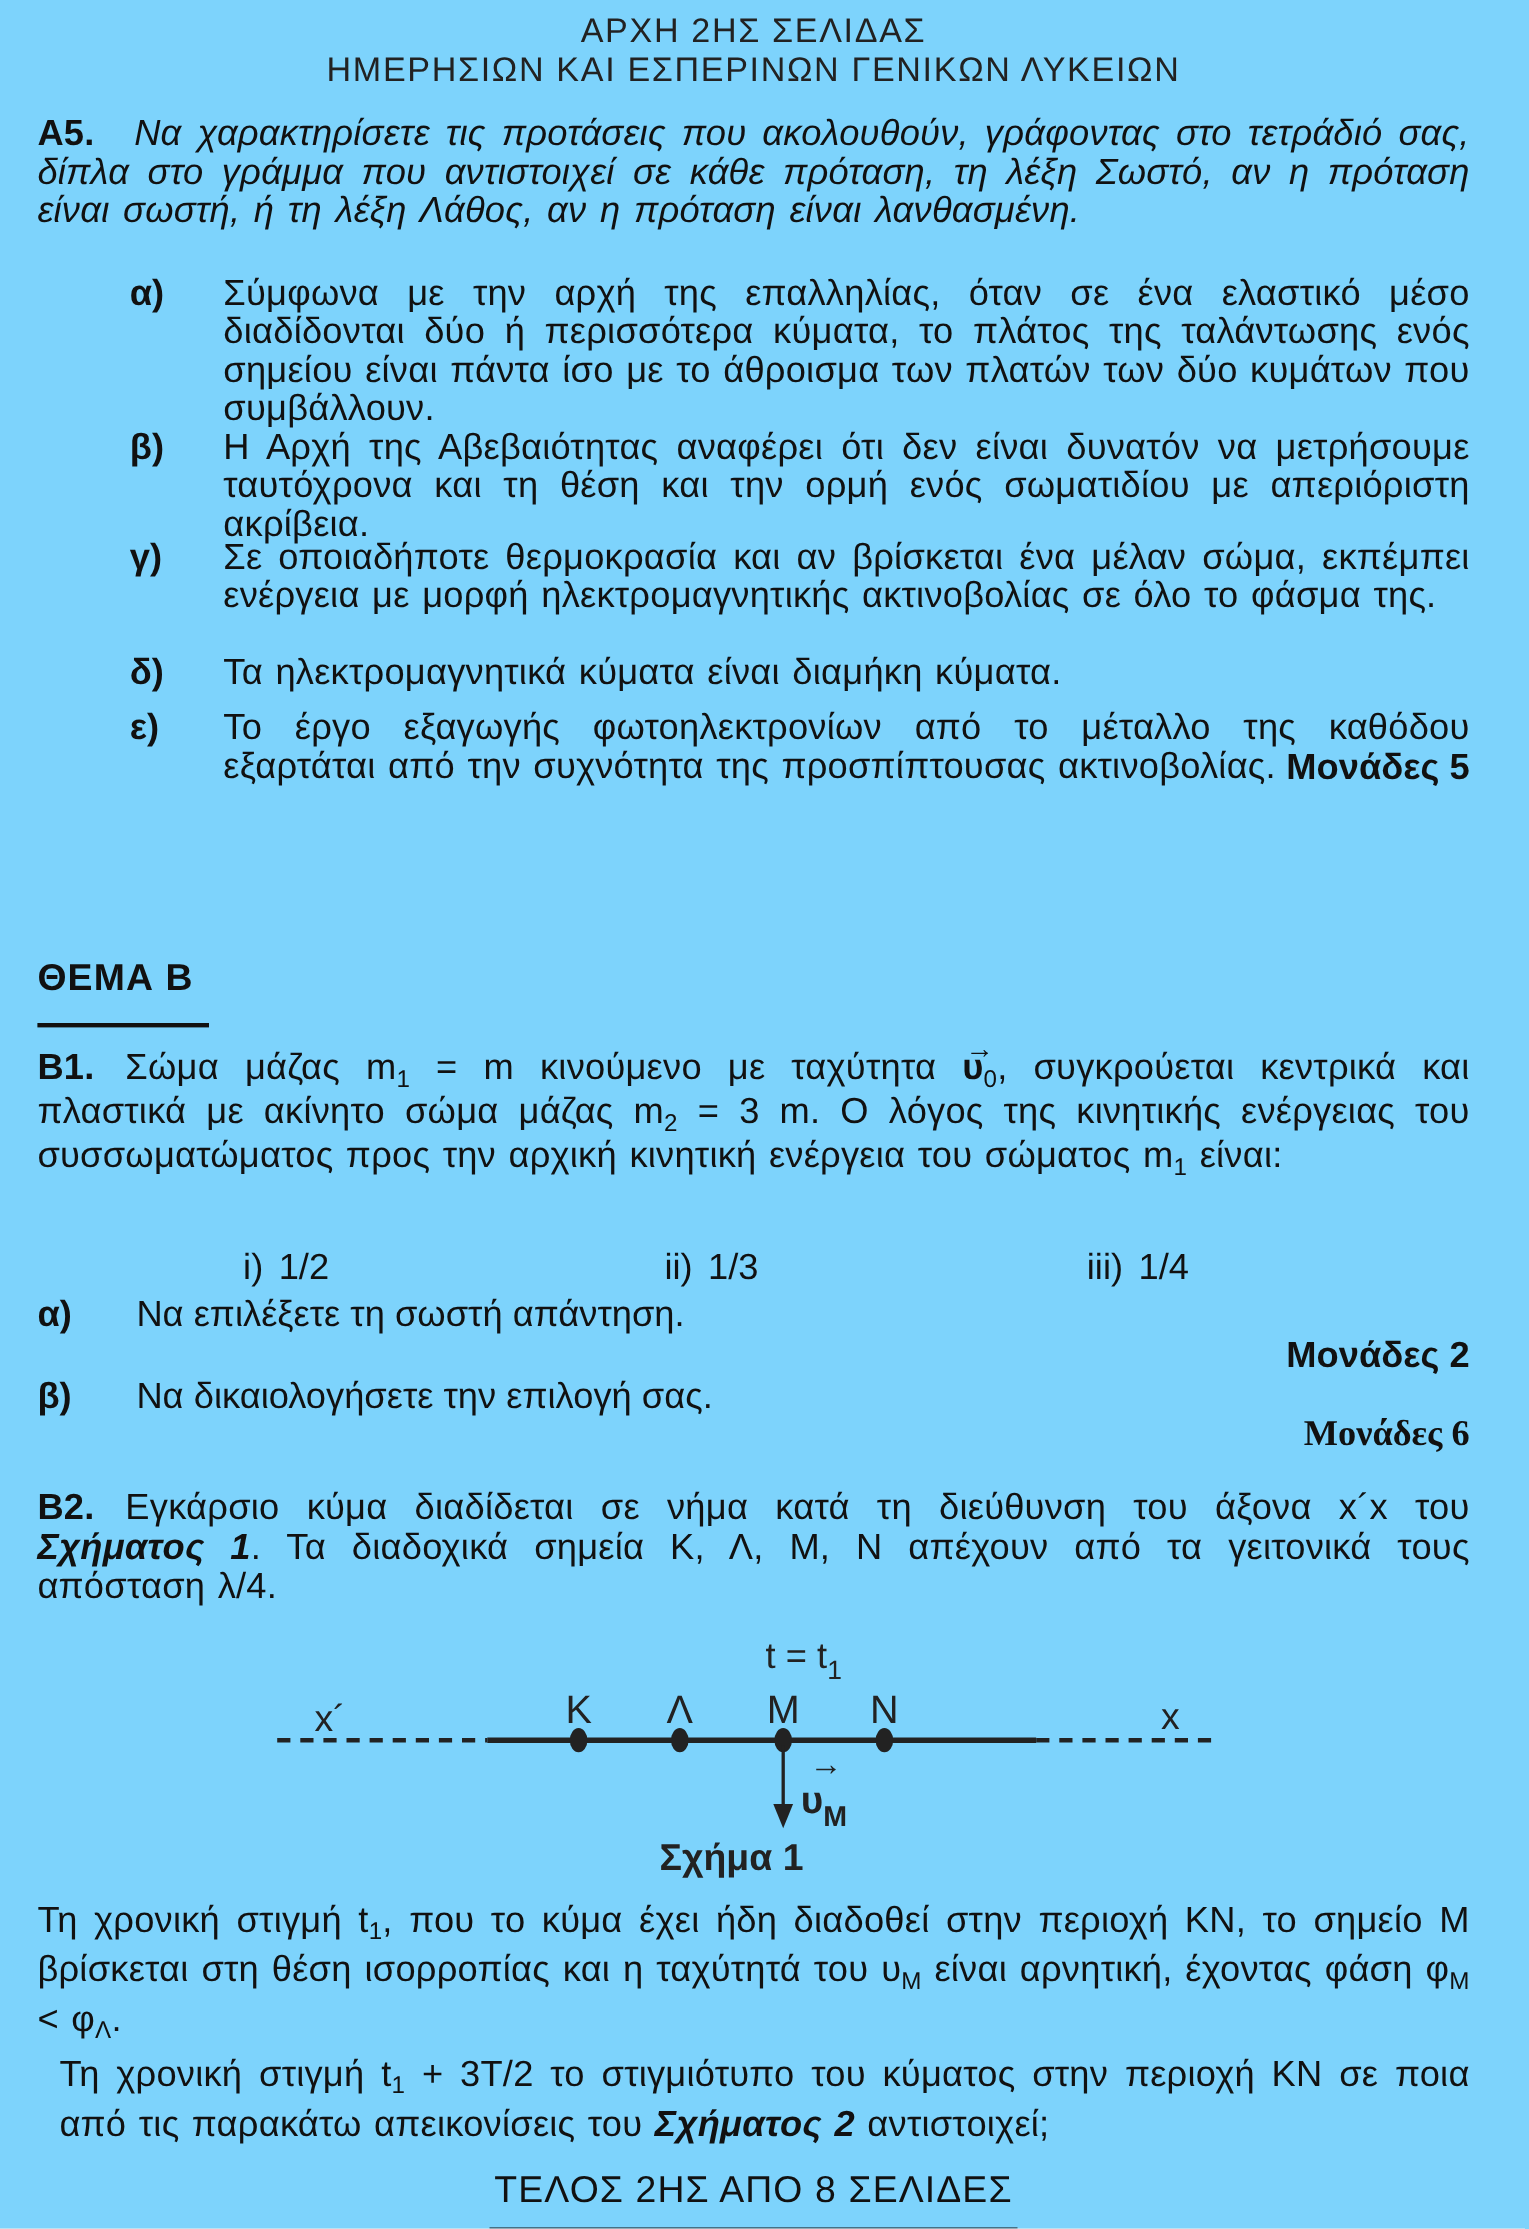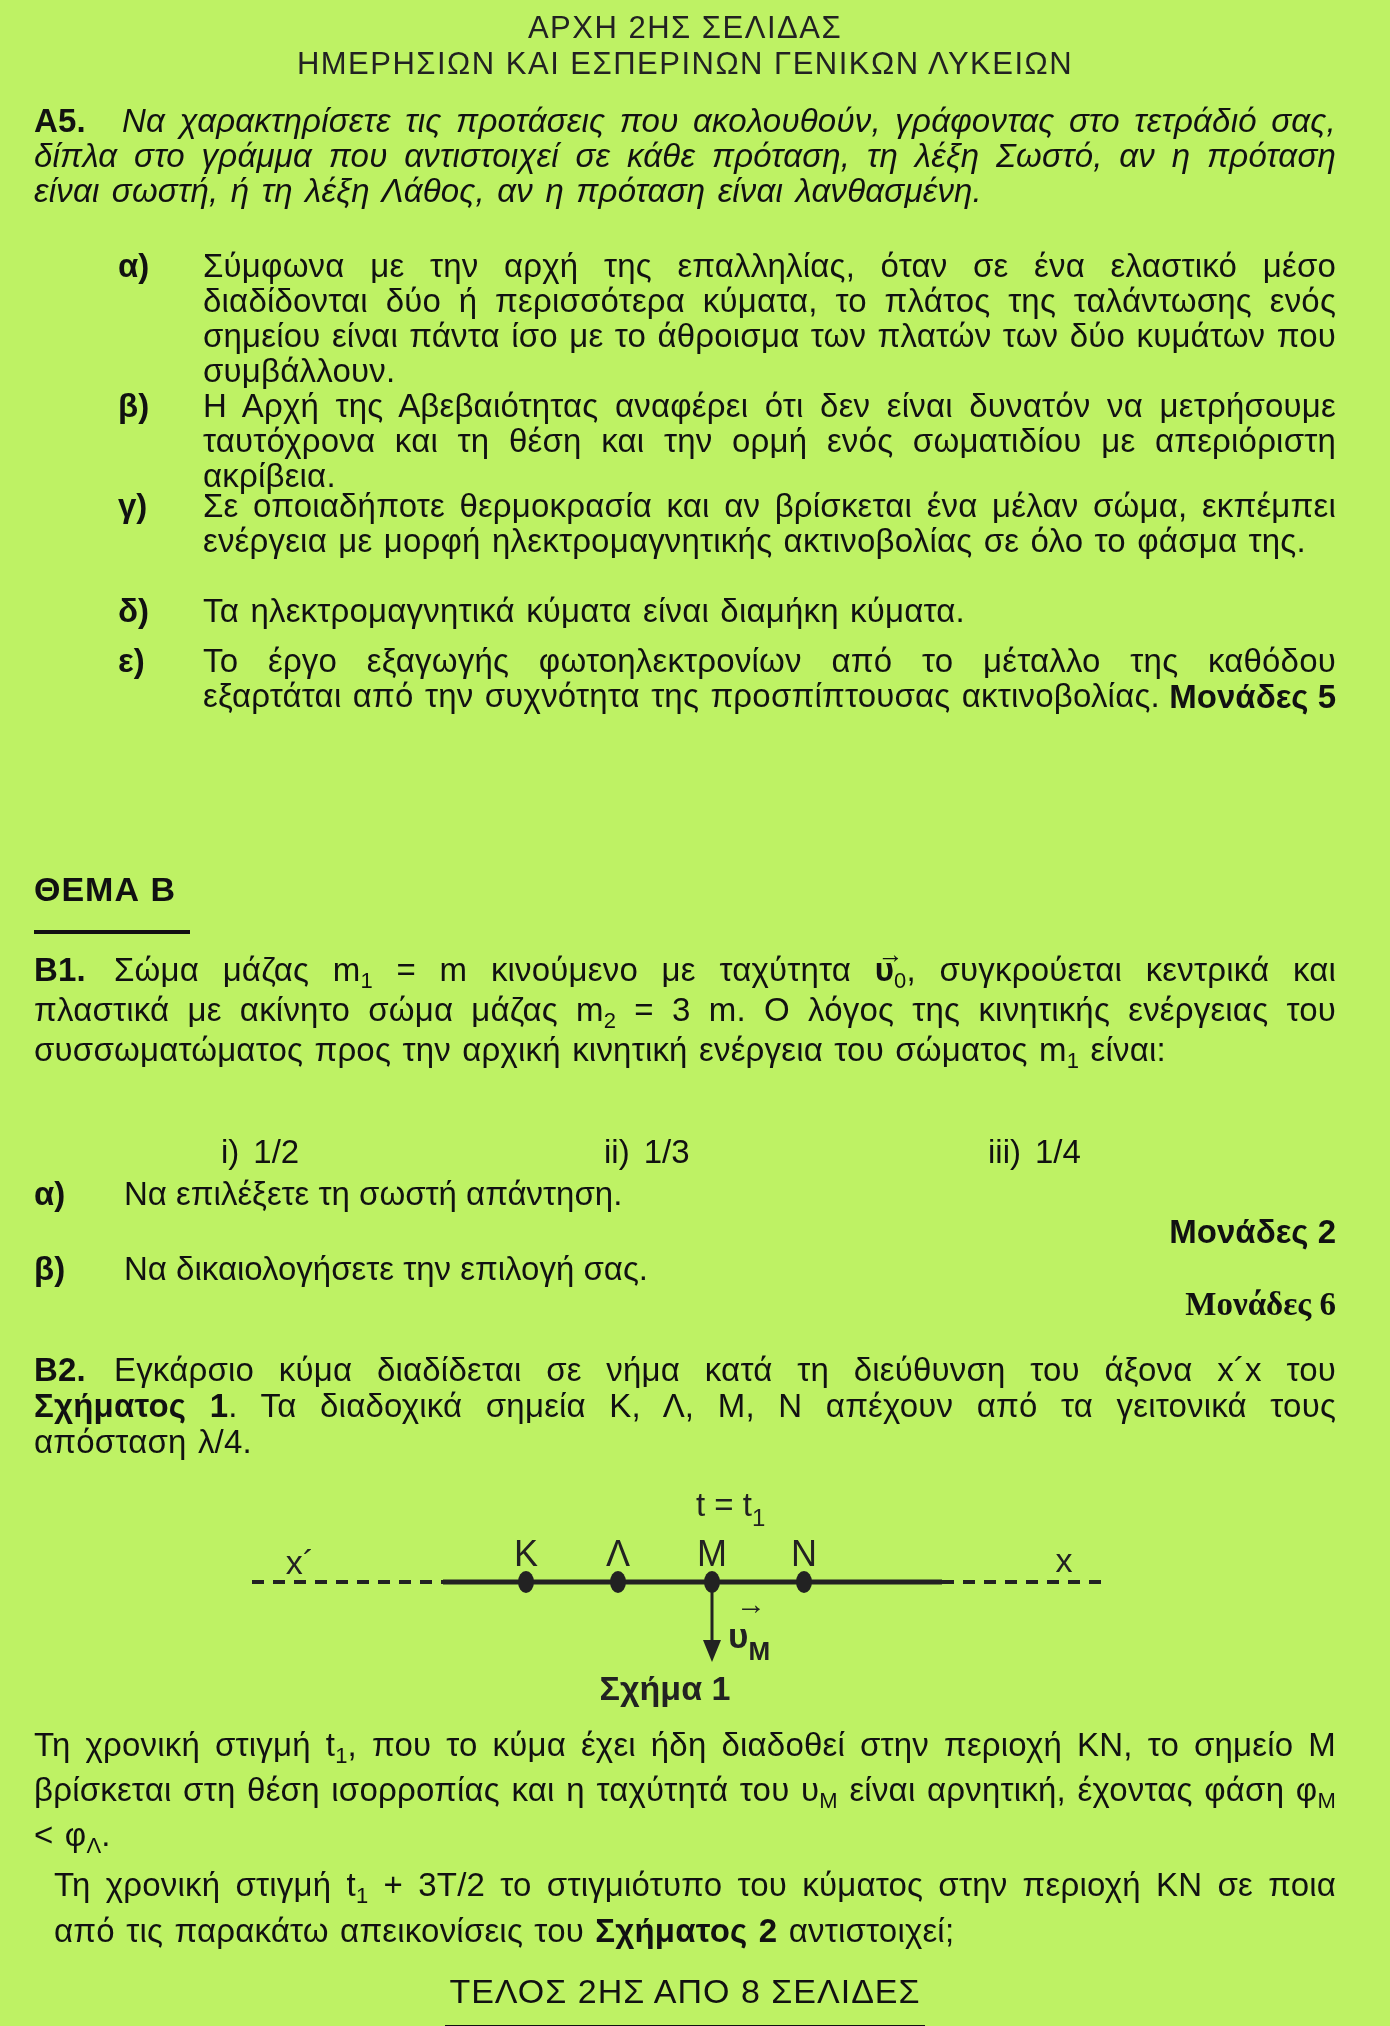--- a/index.html
+++ b/index.html
@@ -1,30 +1,30 @@
 <!DOCTYPE html>
 <html><head>
 <meta charset="utf-8">
 <style>
   * { box-sizing: border-box; }
   html,body { margin:0; padding:0; background:#e8e8e8; }
   .page {
     position: relative;
     width: 1390px; height: 2026px;
     margin: 0 auto;
-    background: #bef264;
+    background: #7dd3fc;
     color: #111111;
     font-family: "Liberation Sans", sans-serif;
     font-size: 33px;
     overflow: hidden;
   }
   .abs { position: absolute; left: 34px; right: 54px; }
   .center { text-align: center; }
   .justify { text-align: justify; }
-  .bold { font-weight: bold; }
+  .bold { font-weight: bold; font-style: italic; }
 
   .pagehead { font-size: 31px; letter-spacing: 1.5px; line-height: 36px; color:#222; }
 
   .a5para { font-style: italic; line-height: 35px; letter-spacing: .2px; word-spacing: 3px; }
   .a5para .marker { font-style: normal; font-weight: bold; margin-right: 36px; }
 
   .qitem { display: flex; line-height: 35px; }
   .qitem .marker { flex: 0 0 85px; margin-left: 84px; font-weight: bold; }
   .qitem .itext  { flex: 1; text-align: justify; letter-spacing: .2px; word-spacing: 2px; }
 

